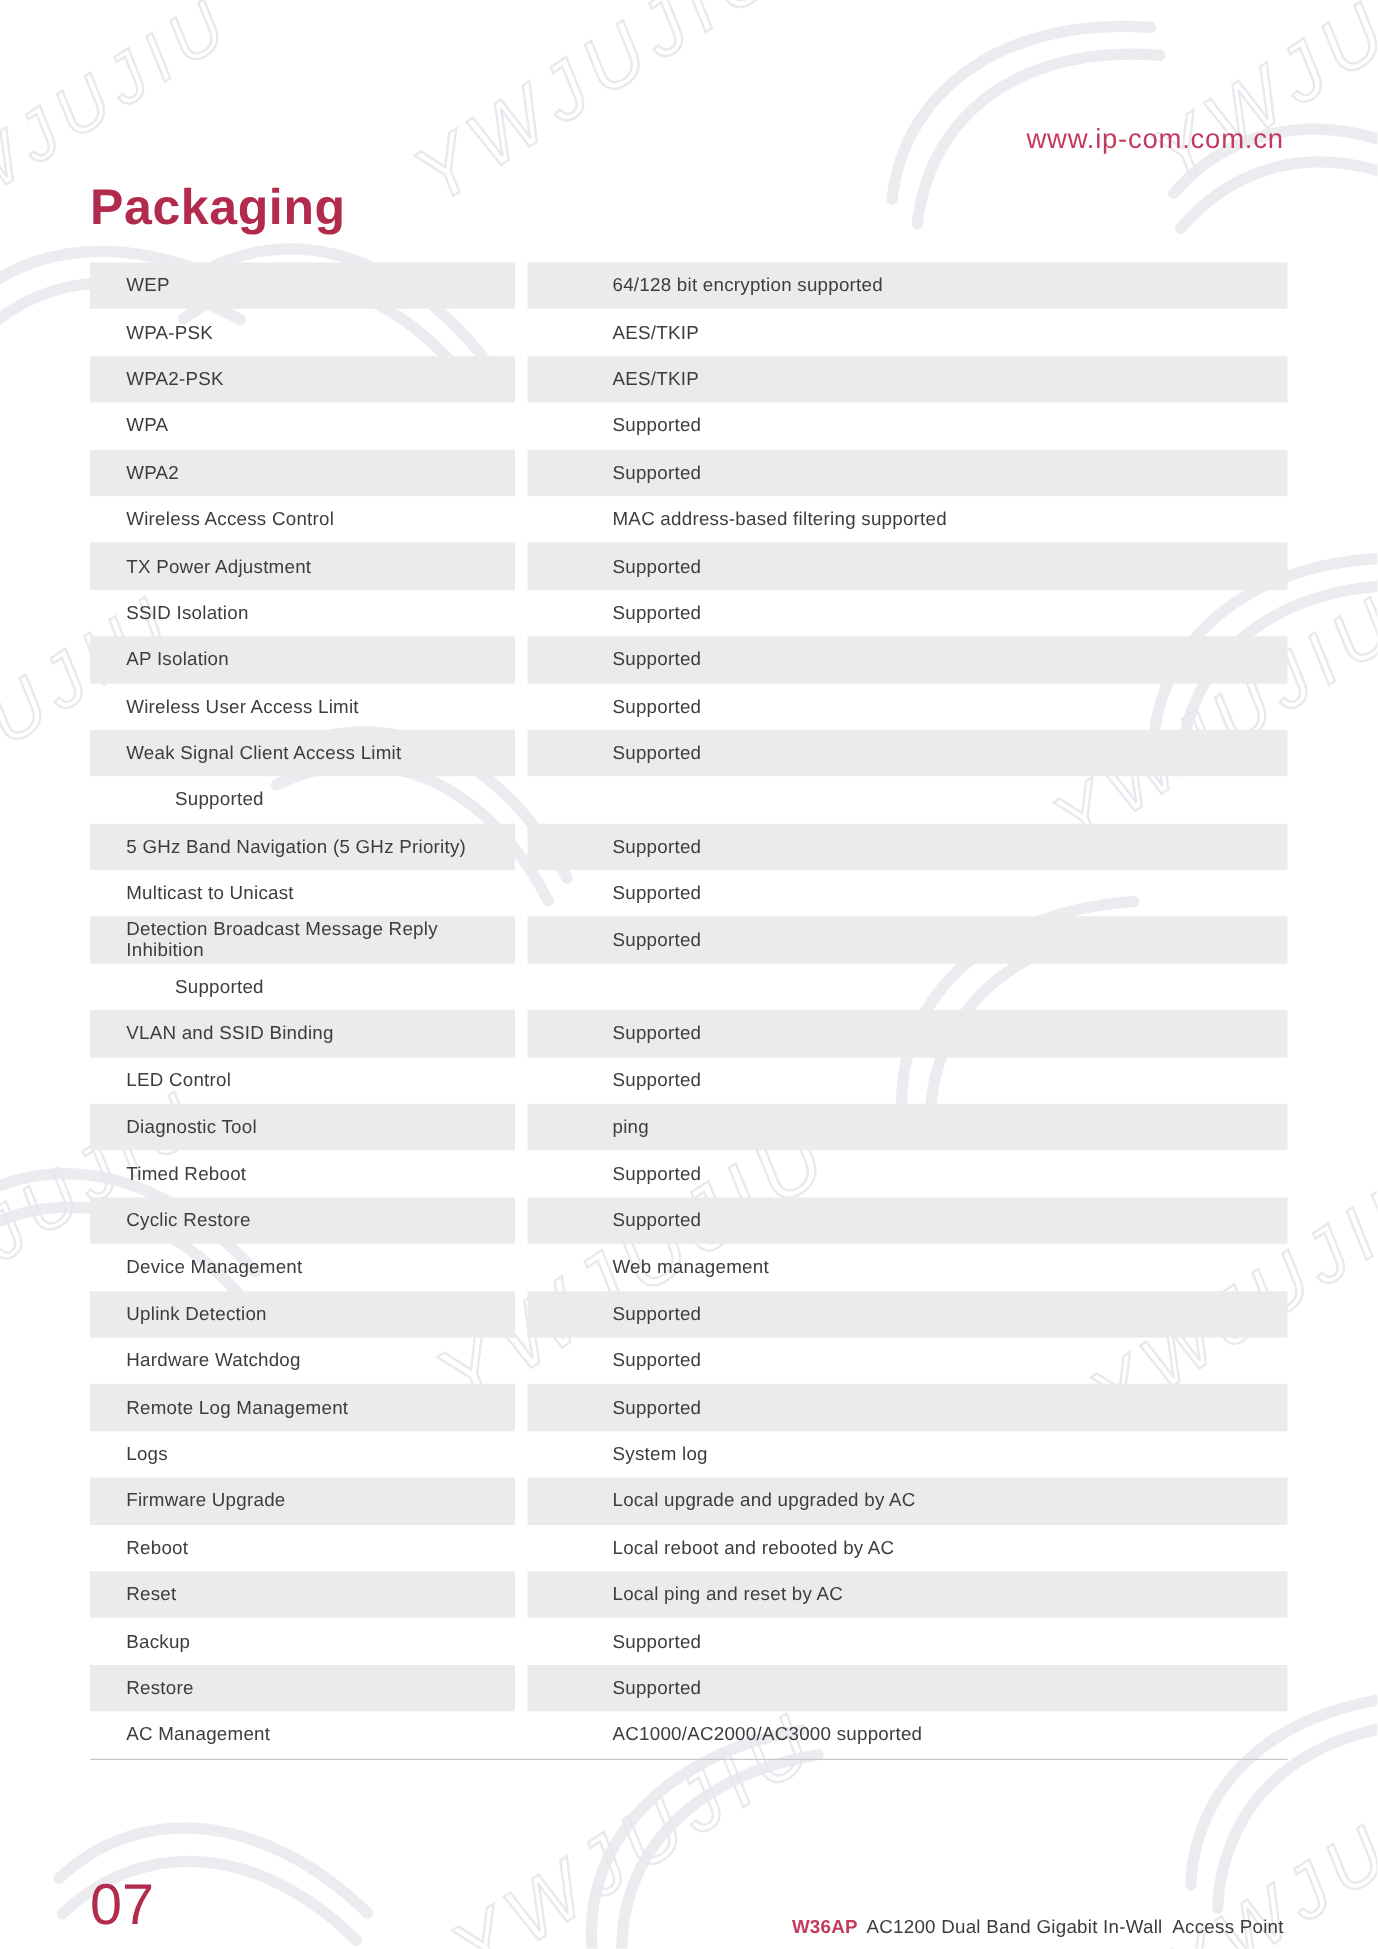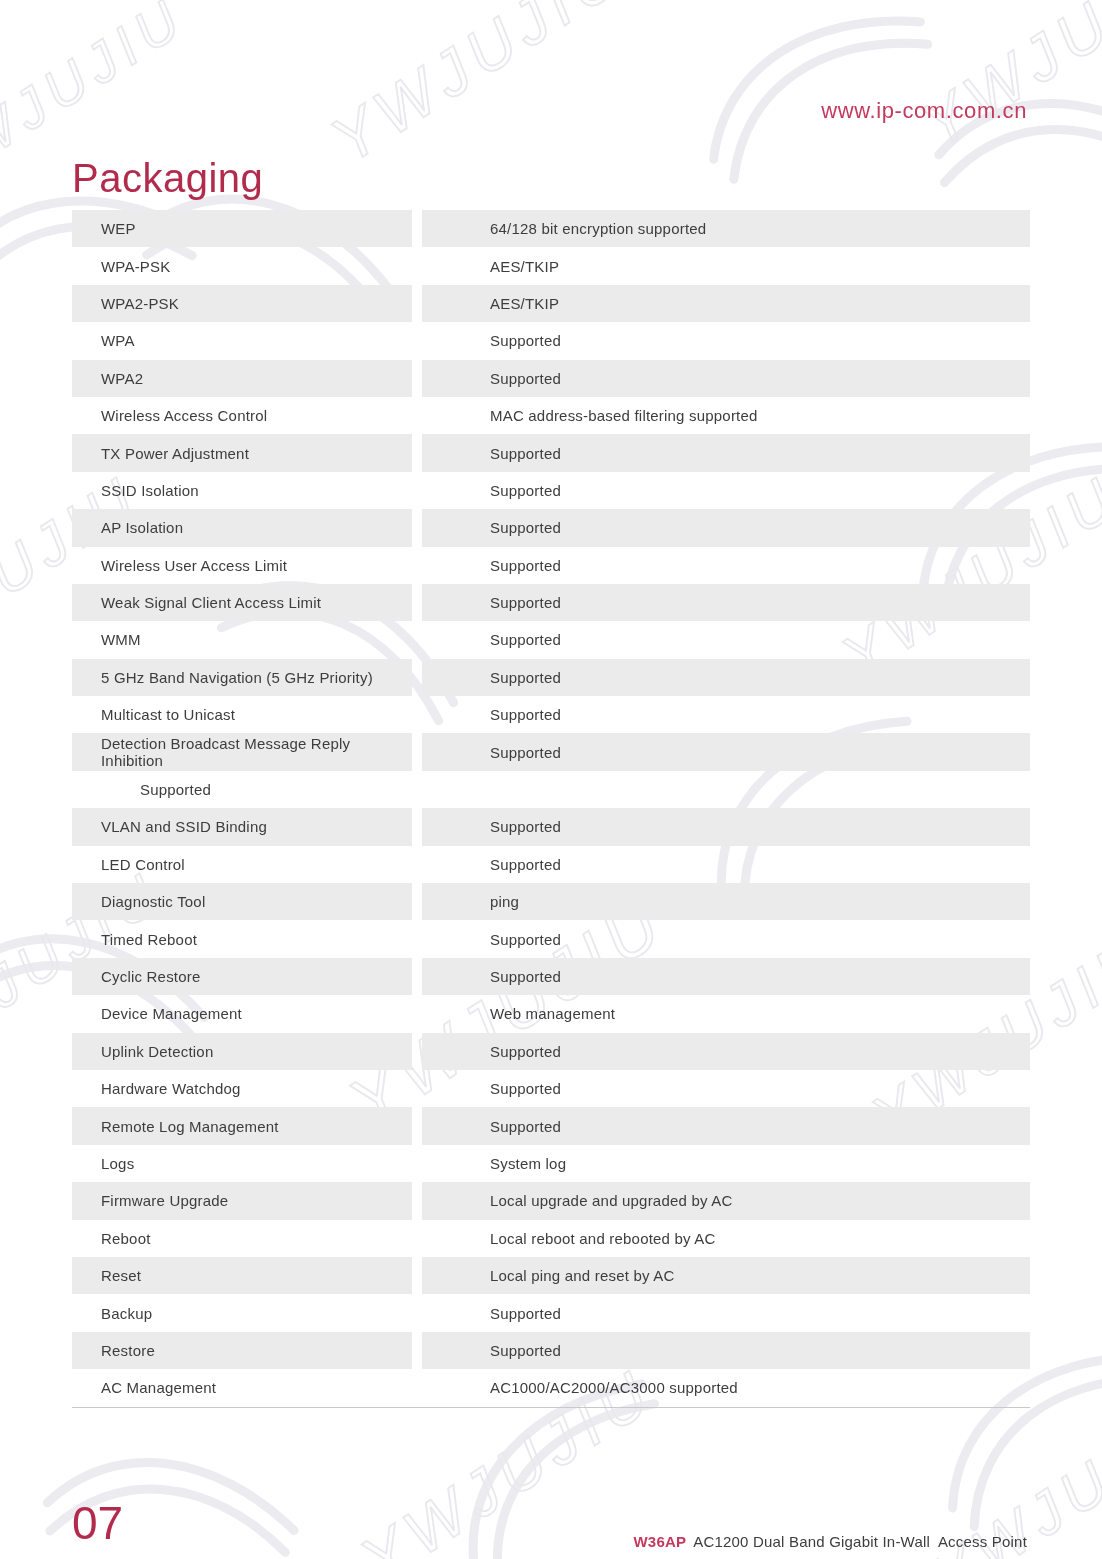--- a/index.html
+++ b/index.html
@@ -29,22 +29,22 @@
   }
   
   #content{position:absolute;inset:0;z-index:1;padding-left:36px;}
   .site-url{
     position:absolute;top:98px;right:75px;
     font-size:22px;letter-spacing:0.6px;
     color:var(--url-red,#c43a5e);
     text-decoration:none;
   }
   .page-title{
-    position:absolute;top:156px;left:72px;
-    font-size:40px;font-weight:400;letter-spacing:0.5px;
+    position:absolute;top:144px;left:72px;
+    font-size:40px;font-weight:700;letter-spacing:0.5px;
     color:var(--accent,#b22b4d);
     margin:0;
   }
   .spec-table{
     position:absolute;top:210px;left:72px;
     width:958px;
     border-bottom:1px solid var(--line,#c9c9cb);
   }
   .spec-row{
     display:flex;
@@ -183,21 +183,20 @@
         </div>
         <div class="spec-row plain">
           <div class="cell label-cell">Wireless User Access Limit</div>
           <div class="cell value-cell">Supported</div>
         </div>
         <div class="spec-row shaded">
           <div class="cell label-cell">Weak Signal Client Access Limit</div>
           <div class="cell value-cell">Supported</div>
         </div>
         <div class="spec-row plain">
-          <div class="cell label-cell">WMM</div>
           <div class="cell value-cell">Supported</div>
         </div>
         <div class="spec-row shaded">
           <div class="cell label-cell">5 GHz Band Navigation (5 GHz Priority)</div>
           <div class="cell value-cell">Supported</div>
         </div>
         <div class="spec-row plain">
           <div class="cell label-cell">Multicast to Unicast</div>
           <div class="cell value-cell">Supported</div>
         </div>

